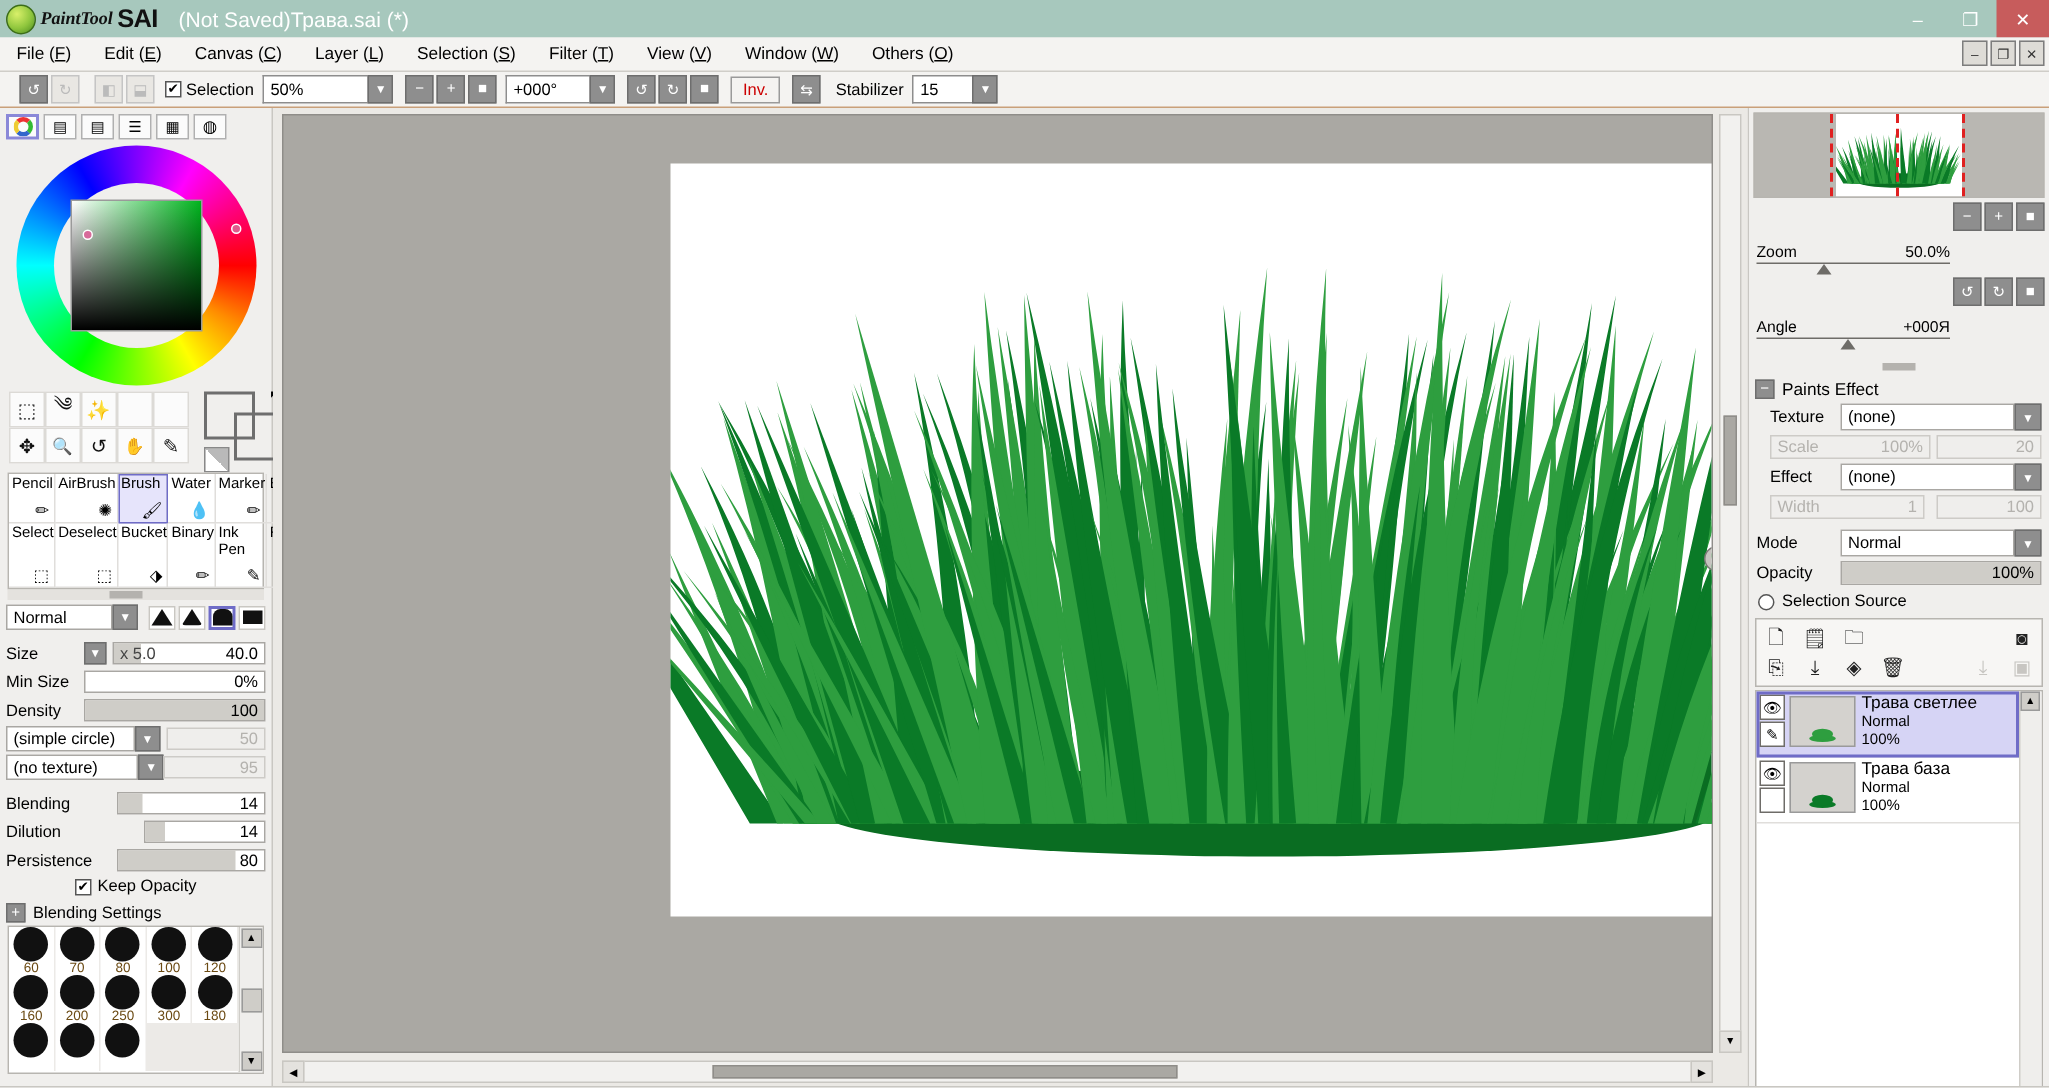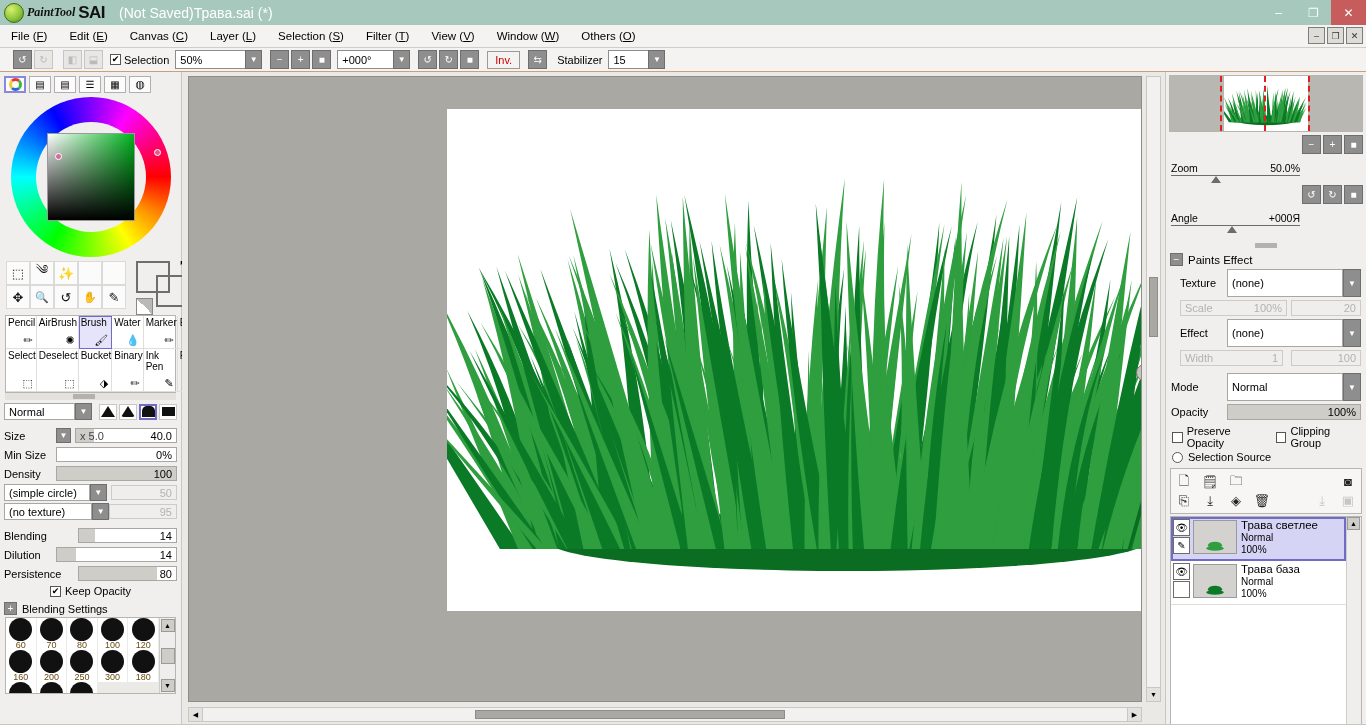--- a/index.html
+++ b/index.html
@@ -124,21 +124,21 @@
      display:flex;align-items:center;justify-content:flex-end;justify-content:center; }
   .shapebtn.sel { border:2px solid #6f6cc7; }
   .tri { width:0;height:0;border-left:7px solid transparent;border-right:7px solid transparent;border-bottom:11px solid #111; }
   .tri2 { width:0;height:0;border-left:7px solid transparent;border-right:7px solid transparent;border-bottom:11px solid #111; border-radius:3px;}
   .round { width:13px;height:11px;background:#111;border-radius:5px 5px 0 0; }
   .flat { width:13px;height:9px;background:#111; }
   #keepop { display:flex; align-items:center; gap:4px; justify-content:center; margin-top:3px; }
   #advanced { display:flex; align-items:center; gap:5px; padding:5px 4px 2px 4px; }
   #adv-plus { width:13px;height:13px;background:#8e8e8e;color:#fff;border:1px solid #6e6e6e;
      display:flex;align-items:center;justify-content:center;font-size:10px;line-height:1; }
-  #presets { margin:0 5px; border:1px solid #b7b5b0; background:#fff; height:77px;
+  #presets { margin:0 5px; border:1px solid #b7b5b0; background:#fff; height:99px;
      display:flex; overflow:hidden; }
   .pr-cells { flex:1; display:grid; grid-template-columns:repeat(5,1fr); grid-auto-rows:32px; }
   .prcell { position:relative; display:flex; flex-direction:column; align-items:center;
      justify-content:flex-start; border-right:1px solid #eceae7; }
   .prdot { border-radius:50%; background:#111; }
   .prlabel { font-size:9px; color:#6b4a13; line-height:9px; }
 
   
   #canvas-outer { position:absolute; left:6px; top:4px; right:23px; bottom:22px;
      background:#aaa8a3; border:1px solid #8f8d89; overflow:hidden; }
@@ -170,21 +170,21 @@
   .zbtn { width:19px;height:19px;background:#8e8e8e;border:1px solid #6e6e6e;color:#fff;
      display:flex;align-items:center;justify-content:center;font-size:10px; }
   #navdivider { margin:4px 0 2px; text-align:center; }
   #navdivider i { display:inline-block; width:22px;height:5px;background:#b4b2ae; }
   .sect-head { display:flex; align-items:center; gap:5px; padding:1px 4px 3px 4px; }
   #pe-minus { width:13px;height:13px;background:#8e8e8e;color:#fff;border:1px solid #6e6e6e;
      display:flex;align-items:center;justify-content:center;font-size:10px;line-height:1; }
   .rrow { display:flex; align-items:center; padding:0 5px 3px 5px; }
   .rlabel { width:56px; font-size:11px; }
   .rlabel.ind { padding-left:9px; }
-  .rfield { flex:1; display:flex; height:28px; }
+  .rfield { flex:1; display:flex; height:18px; }
   .rfield .f { flex:1; border:1px solid #a9a7a3; background:#fff; display:flex; align-items:center;
      padding:0 4px; font-size:11px; }
   .rfield .a { width:18px;background:#8e8e8e;border:1px solid #6e6e6e;color:#fff;
      display:flex;align-items:center;justify-content:center;font-size:8px; }
   .rbar { flex:1; height:16px; border:1px solid #a9a7a3; background:#fff; position:relative;
      display:flex; align-items:center; }
   .rbar .fill { position:absolute; left:0;top:0;bottom:0; background:#cfcdc8; }
   .rbar .v { position:absolute; right:4px; font-size:11px; }
   .rbar .l { position:absolute; left:4px; font-size:11px; }
   .rbar.dis { border-color:#cdcbc7; background:#efeeec; }
@@ -474,21 +474,21 @@
       </div>
       <div style="height:5px"></div>
       <div class="prow">
         <span class="plabel" style="width:74px">Blending</span>
         <div class="pslider">
           <div class="fill" style="width:16%"></div>
           <span class="pv">14</span>
         </div>
       </div>
       <div class="prow">
-        <span class="plabel" style="width:52px">Dilution</span>
+        <span class="plabel" style="width:92px">Dilution</span>
         <div class="pslider">
           <div class="fill" style="width:16%"></div>
           <span class="pv">14</span>
         </div>
       </div>
       <div class="prow">
         <span class="plabel" style="width:74px">Persistence</span>
         <div class="pslider">
           <div class="fill" style="width:80%"></div>
           <span class="pv">80</span>
@@ -1008,26 +1008,20 @@
       </div>
     </div>
     <div class="rrow">
       <span class="rlabel">Opacity</span>
       <div class="rbar">
         <div class="fill" style="width:100%"></div>
         <span class="v">100%</span>
       </div>
     </div>
 
-    <div id="chkrow">
-      <span class="chkbox"></span>
-      <span style="margin-left:-4px">Preserve Opacity</span>
-      <span class="chkbox"></span>
-      <span style="margin-left:-4px">Clipping Group</span>
-    </div>
     <div id="chkrow2">
       <span class="radio"></span>
       <span>Selection Source</span>
     </div>
 
     <div id="layerbtns">
       <div class="lbrow">
         <span class="lbtn">🗋</span>
         <span class="lbtn">🗒</span>
         <span class="lbtn">🗀</span>

